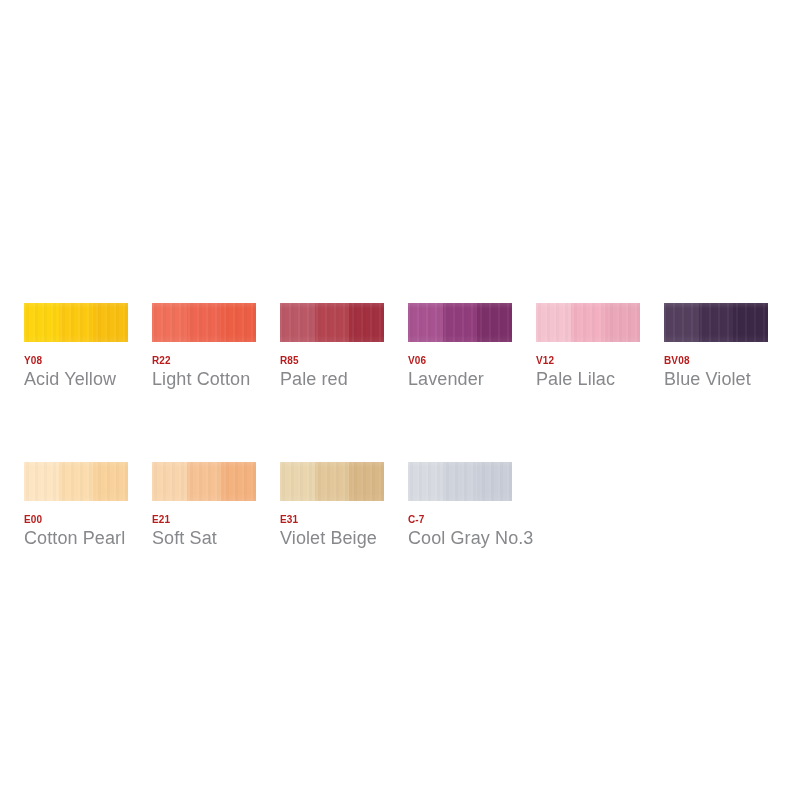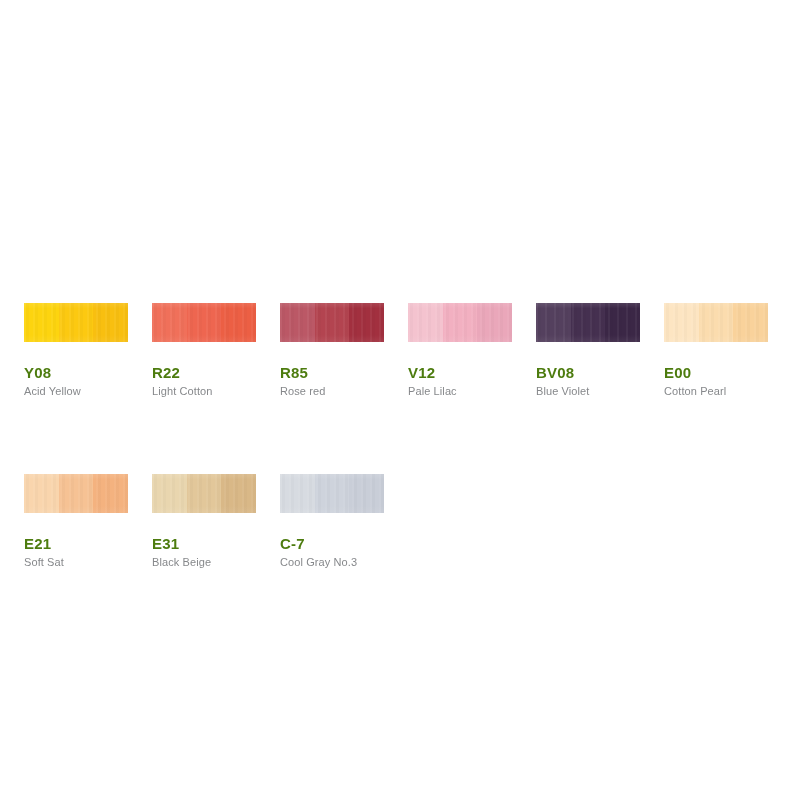--- a/index.html
+++ b/index.html
@@ -78,32 +78,32 @@
     pointer-events: none;
     z-index: 2;
     background: linear-gradient(180deg,
       rgba(255,255,255,0.10) 0%,
       rgba(255,255,255,0.00) 14%,
       rgba(0,0,0,0.00) 82%,
       rgba(255,255,255,0.06) 100%);
   }
 
   .swatch-code {
-    margin-top: 23px;
-    font-size: 15px;
+    margin-top: 11px;
+    font-size: 10px;
     font-weight: bold;
-    color: #4d7c0f;
+    color: #b91c1c;
     letter-spacing: 0.15px;
     line-height: 15px;
     white-space: nowrap;
   }
 
   .swatch-name {
     margin-top: 4px;
-    font-size: 11px;
+    font-size: 18px;
     font-weight: normal;
     color: #86888b;
     letter-spacing: 0.1px;
     line-height: 15px;
     white-space: nowrap;
   }
 </style>
 </head>
 <body>
 
@@ -127,21 +127,30 @@
         <div class="swatch-code">R22</div>
         <div class="swatch-name">Light Cotton</div>
       </div>
       <div class="swatch-cell">
         <div class="swatch-chip">
           <div class="band" style="background: rgb(187, 88, 102);"></div>
           <div class="band" style="background: rgb(179, 68, 80);"></div>
           <div class="band" style="background: rgb(162, 48, 63);"></div>
         </div>
         <div class="swatch-code">R85</div>
-        <div class="swatch-name">Rose red</div>
+        <div class="swatch-name">Pale red</div>
+      </div>
+      <div class="swatch-cell">
+        <div class="swatch-chip">
+          <div class="band" style="background: rgb(167, 83, 145);"></div>
+          <div class="band" style="background: rgb(145, 61, 124);"></div>
+          <div class="band" style="background: rgb(124, 48, 105);"></div>
+        </div>
+        <div class="swatch-code">V06</div>
+        <div class="swatch-name">Lavender</div>
       </div>
       <div class="swatch-cell">
         <div class="swatch-chip">
           <div class="band" style="background: rgb(244, 195, 207);"></div>
           <div class="band" style="background: rgb(242, 176, 193);"></div>
           <div class="band" style="background: rgb(234, 167, 186);"></div>
         </div>
         <div class="swatch-code">V12</div>
         <div class="swatch-name">Pale Lilac</div>
       </div>
@@ -172,21 +181,21 @@
         <div class="swatch-code">E21</div>
         <div class="swatch-name">Soft Sat</div>
       </div>
       <div class="swatch-cell">
         <div class="swatch-chip">
           <div class="band" style="background: rgb(233, 214, 175);"></div>
           <div class="band" style="background: rgb(226, 199, 154);"></div>
           <div class="band" style="background: rgb(217, 184, 135);"></div>
         </div>
         <div class="swatch-code">E31</div>
-        <div class="swatch-name">Black Beige</div>
+        <div class="swatch-name">Violet Beige</div>
       </div>
       <div class="swatch-cell">
         <div class="swatch-chip">
           <div class="band" style="background: rgb(215, 219, 225);"></div>
           <div class="band" style="background: rgb(206, 211, 220);"></div>
           <div class="band" style="background: rgb(201, 206, 216);"></div>
         </div>
         <div class="swatch-code">C-7</div>
         <div class="swatch-name">Cool Gray No.3</div>
       </div>

